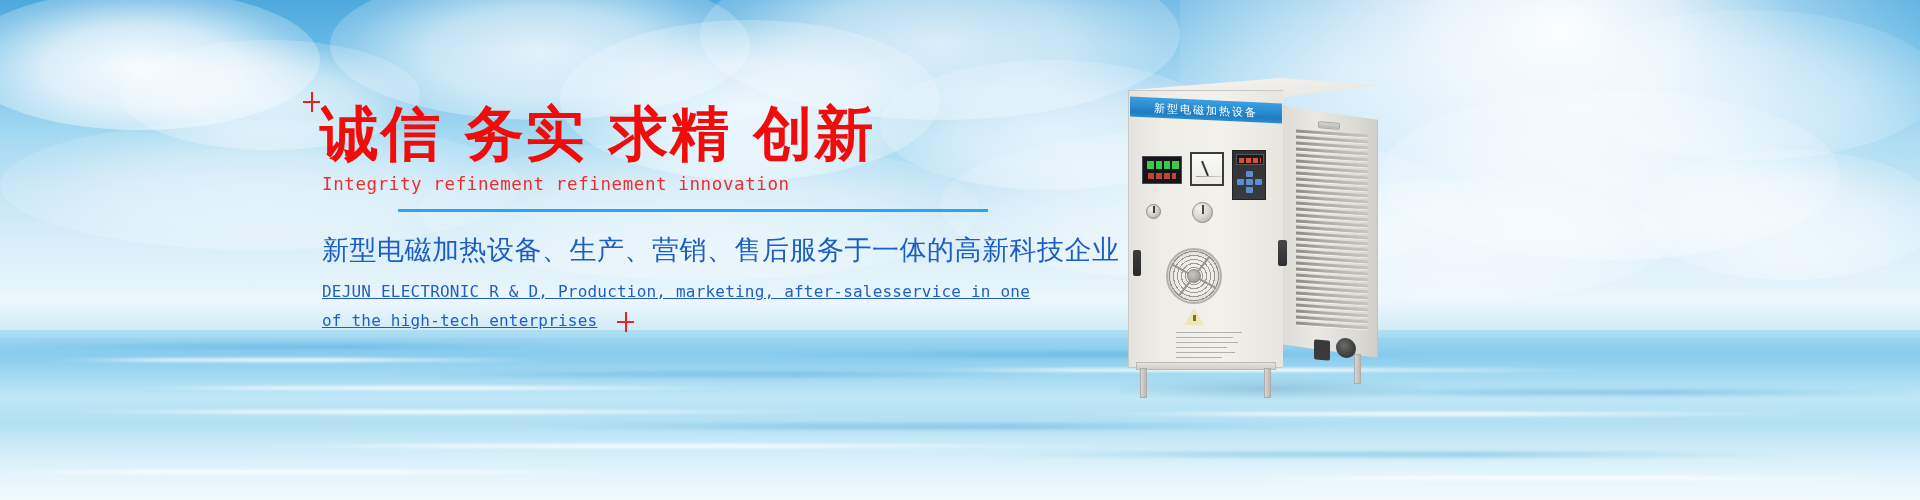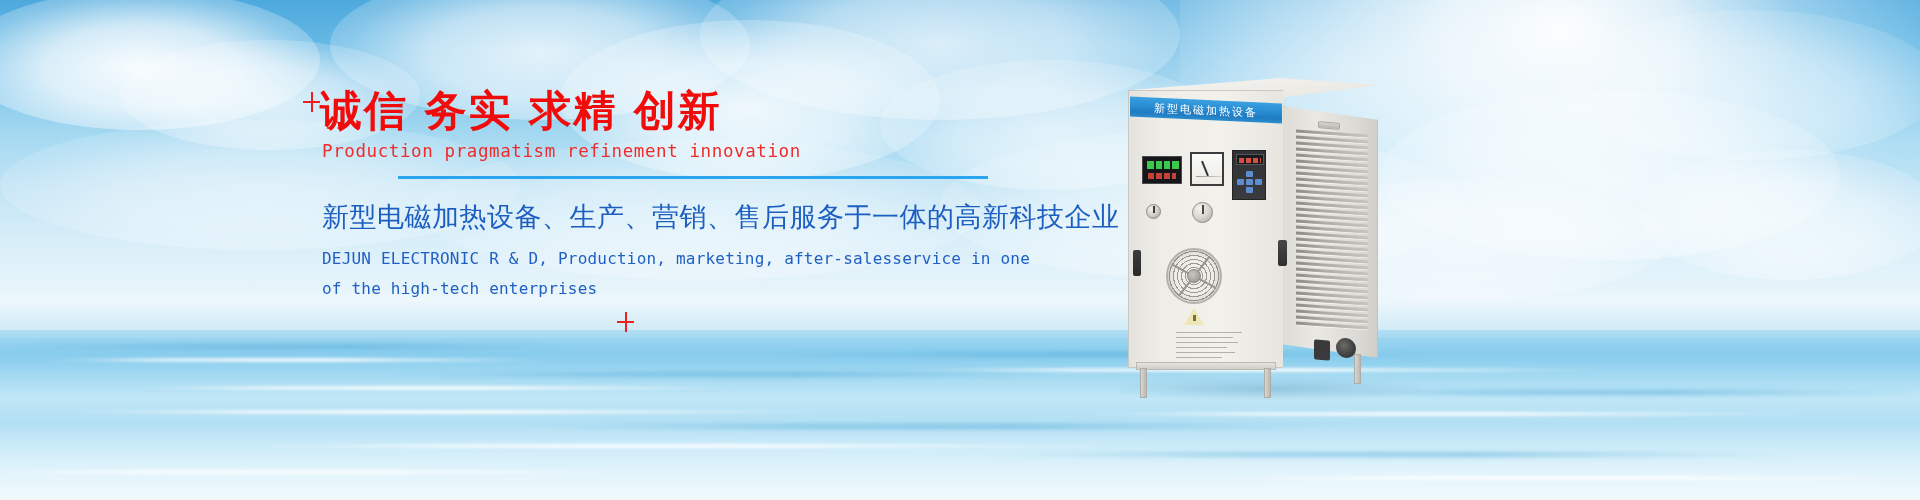--- a/index.html
+++ b/index.html
@@ -119,27 +119,27 @@
 
   
   .text-block {
     position: absolute;
     left: 318px; top: 86px;
     width: 760px;
   }
 
   .headline {
     font-family: "DejaVu Sans", "Liberation Sans", sans-serif;
-    font-size: 42px;
+    font-size: 59px;
     font-weight: 700;
     color: #f10c0c;
     letter-spacing: 2px;
     line-height: 1.08;
     white-space: nowrap;
-    margin: 2px 0 4px 2px;
+    margin: 16px 0 4px 2px;
   }
 
   .tagline-en {
     font-family: "DejaVu Sans Mono", "Liberation Mono", monospace;
     font-size: 17.5px;
     font-weight: 400;
     color: #ef2b2b;
     letter-spacing: 0.6px;
     white-space: nowrap;
     margin: 8px 0 0 4px;
@@ -161,20 +161,21 @@
   }
 
   .subtitle-en {
     font-family: "DejaVu Sans Mono", "Liberation Mono", monospace;
     font-size: 16px;
     color: #1f5fc4;
     letter-spacing: 0.2px;
     line-height: 1.85;
     white-space: nowrap;
     margin: 9px 0 0 4px;
+    text-decoration: underline;
   }
 
   
   .plus-mark {
     position: absolute;
     pointer-events: none;
   }
   .plus-mark::before, .plus-mark::after {
     content: "";
     position: absolute;
@@ -480,21 +481,21 @@
   <div class="wave" style="left:240px; top:444px; width:900px;"></div>
   <div class="wave-dark" style="left:980px; top:452px; width:820px;"></div>
   <div class="wave" style="left:-40px; top:470px; width:700px;"></div>
   <div class="wave" style="left:1200px; top:476px; width:760px;"></div>
 
   <div class="plus-mark" style="left:303px; top:92px; width:17px; height:20px;"></div>
   <div class="plus-mark" style="left:617px; top:312px; width:17px; height:20px;"></div>
 
   <div class="text-block">
     <h1 class="headline">诚信 务实 求精 创新</h1>
-    <div class="tagline-en">Production  pragmatism  refinement  innovation</div>
+    <div class="tagline-en">Integrity  refinement  refinement  innovation</div>
     <div class="divider"></div>
     <div class="subtitle-cn">新型电磁加热设备、生产、营销、售后服务于一体的高新科技企业</div>
     <div class="subtitle-en">DEJUN ELECTRONIC R &amp; D, Production, marketing, after-salesservice in one</div>
     <div class="subtitle-en" style="margin-top:0;">of the high-tech enterprises</div>
   </div>
 
   <div class="machine-shadow"></div>
   <div class="machine">
 
     <div class="m-top"></div>

